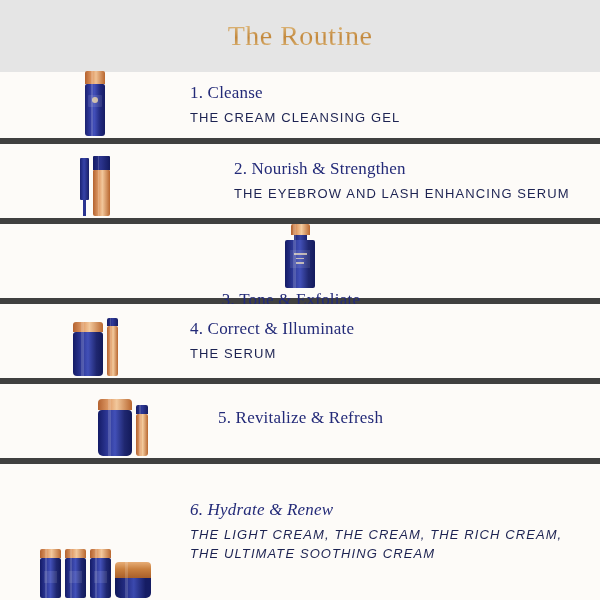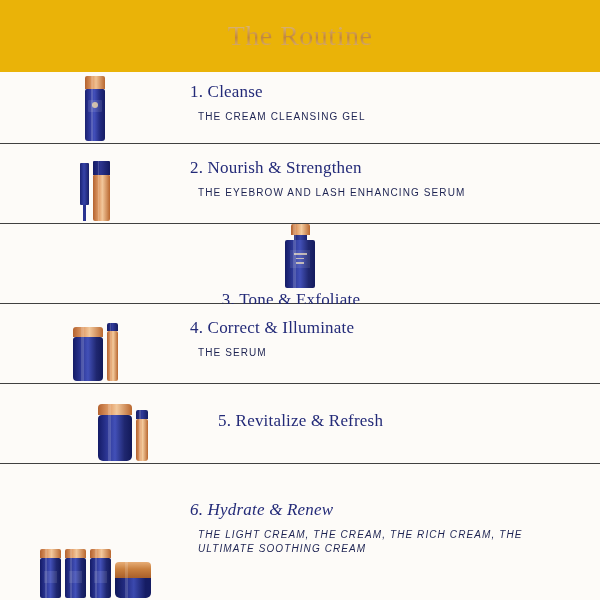--- a/index.html
+++ b/index.html
@@ -17,21 +17,21 @@
   .page {
     width: 600px;
     height: 600px;
     position: relative;
     background: #fdfcfa;
   }
 
   
   .header {
     height: 72px;
-    background: #eab308;
+    background: #e5e5e5;
     display: flex;
     align-items: center;
     justify-content: center;
   }
   .header-title {
     font-family: "Liberation Serif", serif;
     font-size: 28px;
     letter-spacing: 0.5px;
     color: #d2a24c;
     background: linear-gradient(180deg, #e8cb95 0%, #c2873b 55%, #e4c68e 100%);
@@ -43,29 +43,29 @@
 
   
   .rows {
     display: flex;
     flex-direction: column;
   }
   .row {
     position: relative;
     display: flex;
     align-items: center;
-    border-bottom: 1px solid #404040;
+    border-bottom: 6px solid #404040;
     background: #fdfbf8;
     box-sizing: border-box;
   }
   .row:last-child {
     border-bottom: none;
   }
   .row-r1 { height: 72px; }
-  .row-r2 { height: 80px; }
+  .row-r2 { height: 80px; gap: 44px; }
   .row-r3 { height: 80px; flex-direction: column; }
   .row-r4 { height: 80px; }
   .row-r5 { height: 80px; padding-left: 28px; }
   .row-r6 { height: 136px; font-style: italic; }
 
   .thumb {
     width: 190px;
     min-width: 190px;
     height: 100%;
     display: flex;
@@ -89,25 +89,25 @@
   }
   .step-title {
     font-family: "Liberation Serif", serif;
     font-size: 17px;
     color: #232a78;
     margin: 0 0 6px 0;
     letter-spacing: 0.2px;
   }
   .step-sub {
     font-family: "Liberation Sans", sans-serif;
-    font-size: 10px;
+    font-size: 13px;
     letter-spacing: 1.1px;
     color: #1d2352;
     line-height: 1.45;
-    margin: 8px;
+    margin: 0;
     text-transform: uppercase;
   }
 
   
   .prod { position: relative; }
 
   
   .p1-body {
     width: 20px; height: 52px;
     background: linear-gradient(90deg,#1b2170 0%,#2e3799 22%,#4350bb 46%,#222a80 75%,#161c63 100%);

